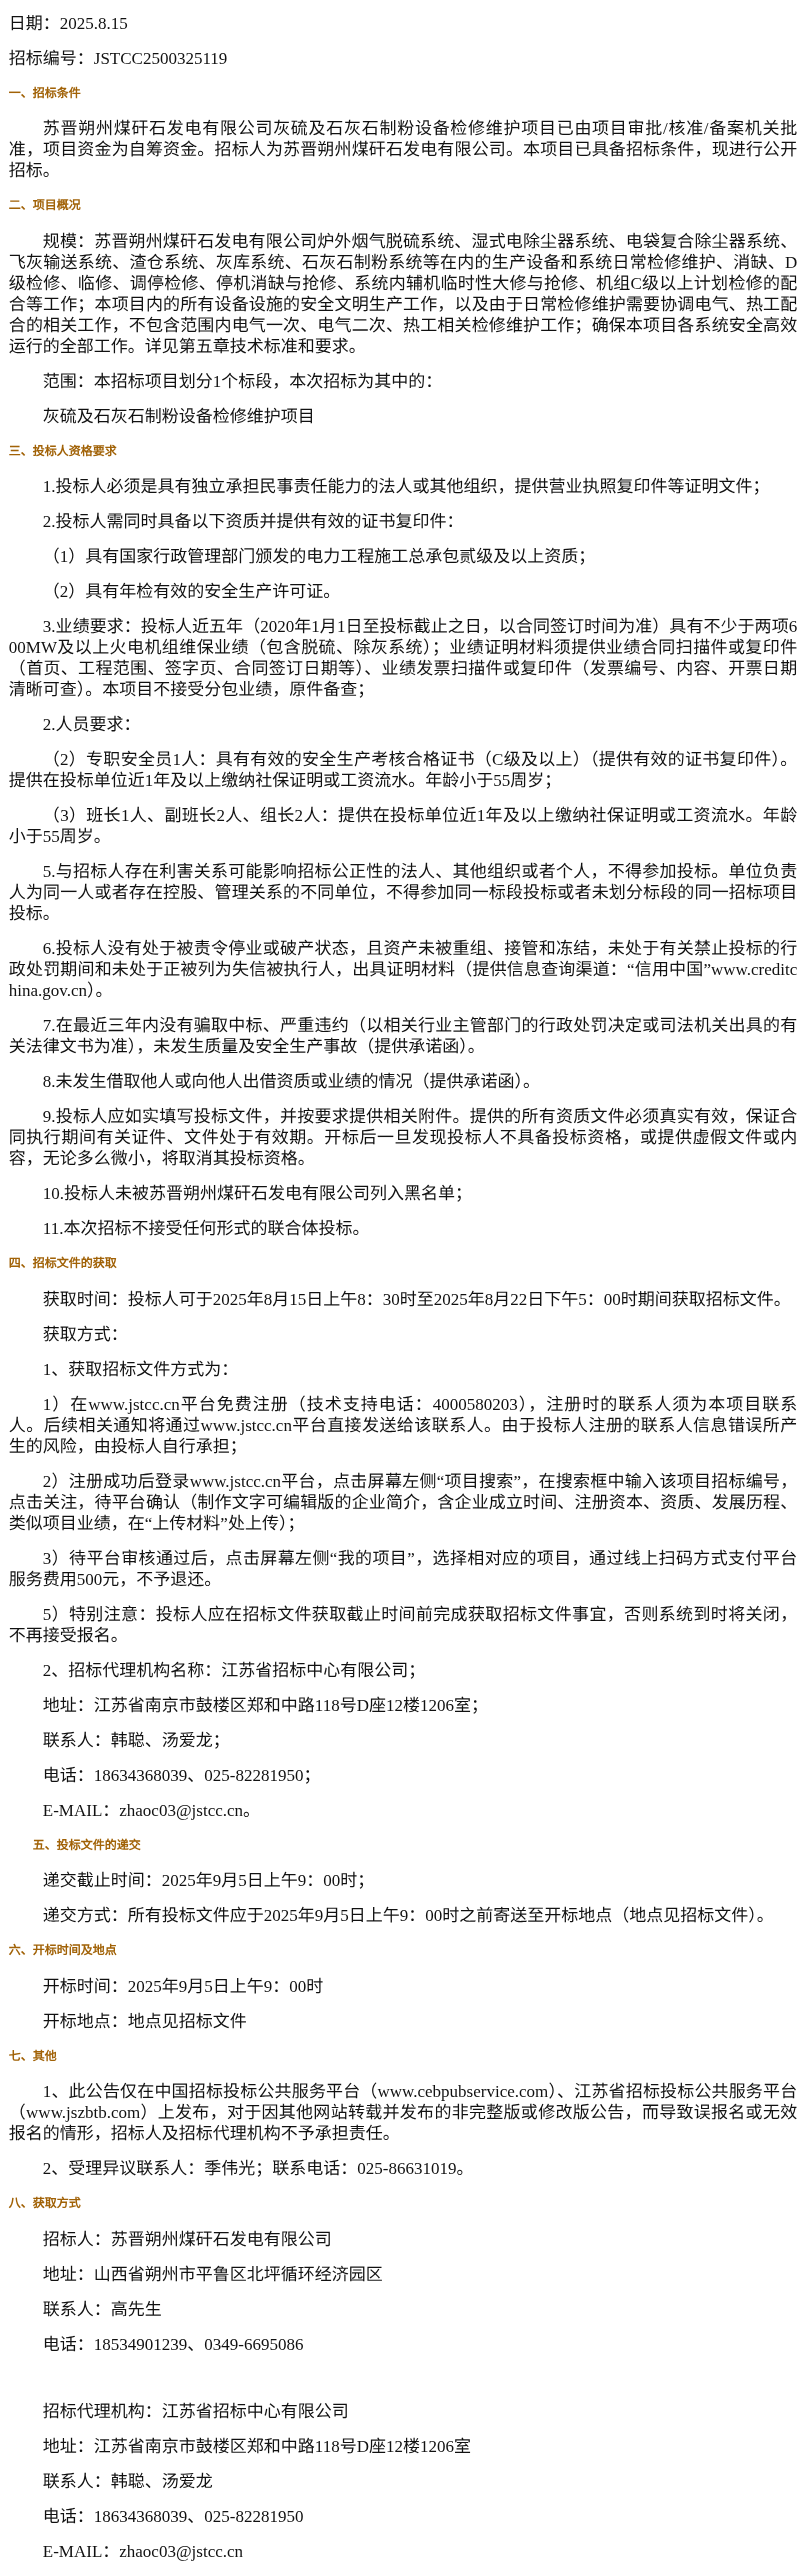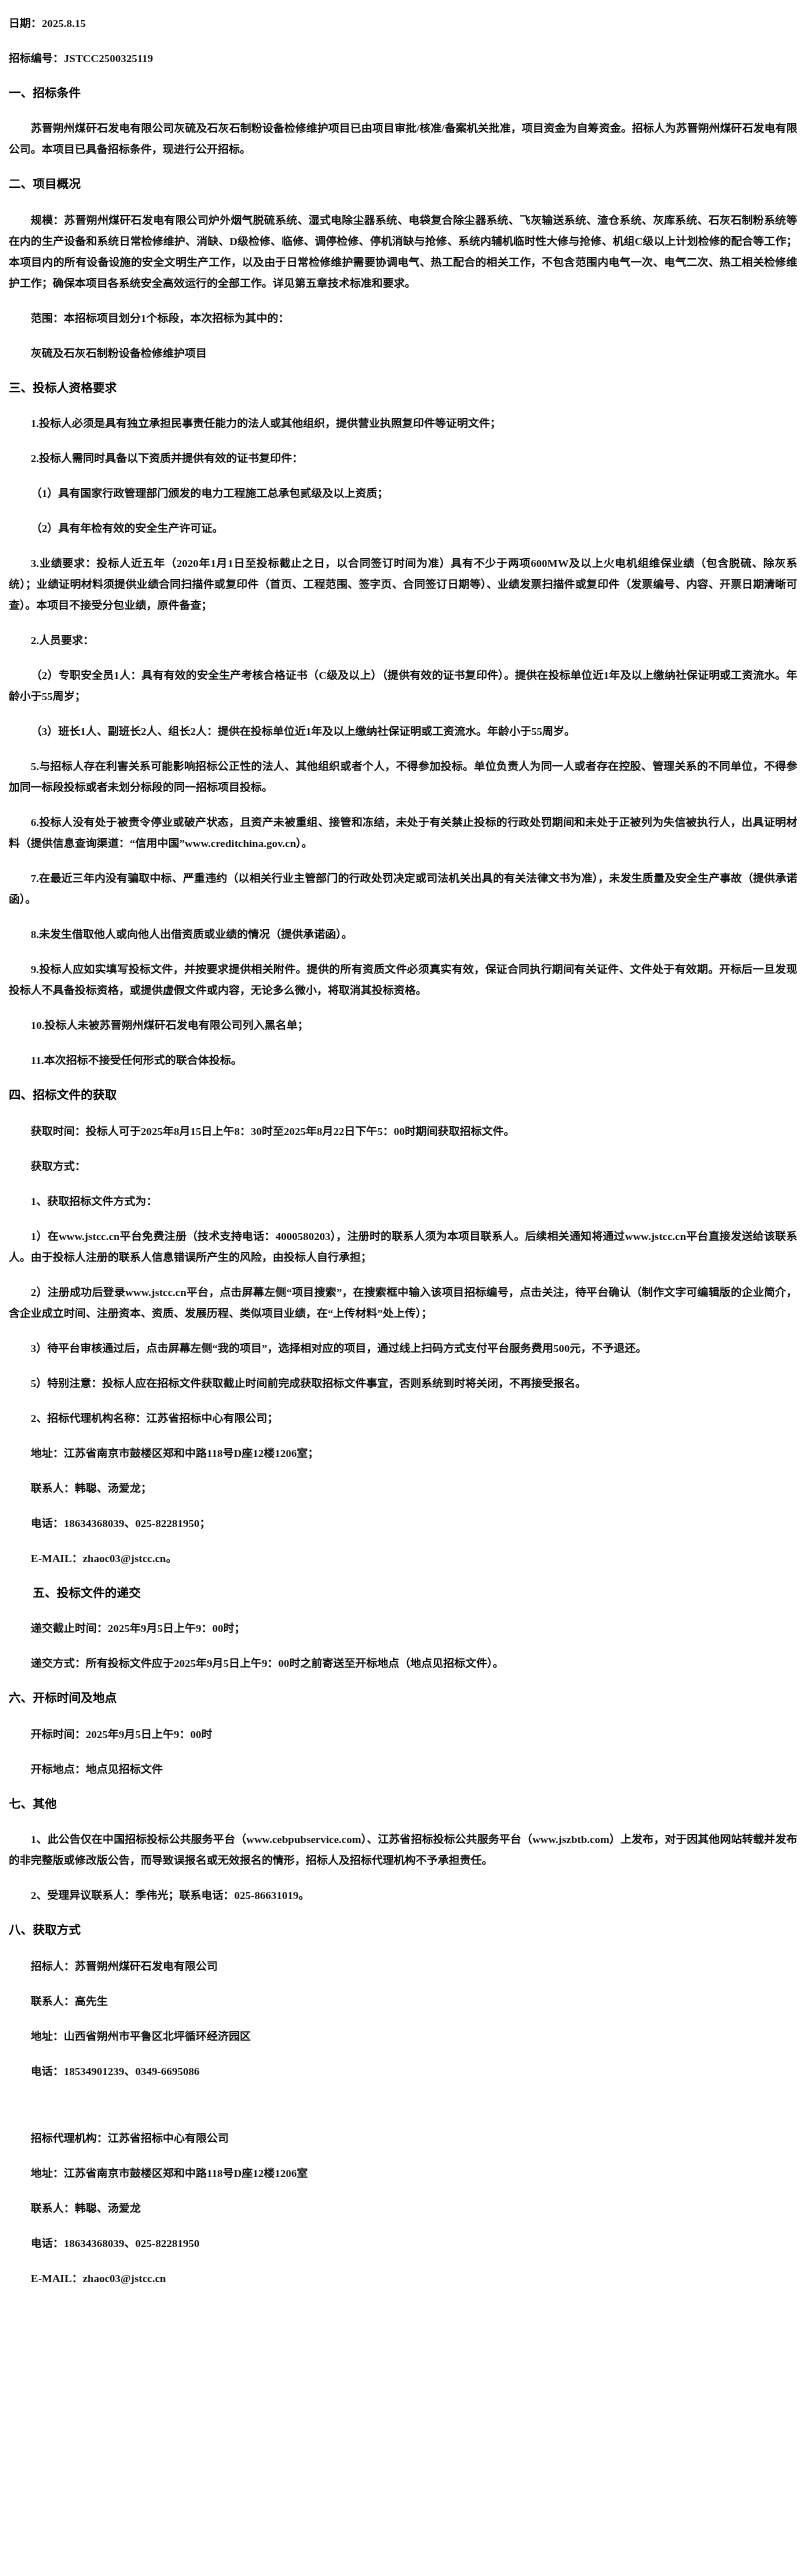--- a/index.html
+++ b/index.html
@@ -7,31 +7,31 @@
     background: #ffffff;
     color: #111111;
     font-family: "Liberation Serif", "DejaVu Serif", serif;
     width: 806px;
     box-sizing: border-box;
     padding: 12.6px 8.8px 17.7px 8.8px;
   }
   .doc { width: 100%; }
   p, h2 {
     margin: 0 0 14px 0;
-    font-size: 11px;
+    font-size: 17px;
     line-height: 21px;
-    font-weight: bold;
+    font-weight: normal;
     text-align: justify;
     word-break: break-all;
   }
   h2.sec-heading {
     font-weight: bold;
     font-size: 12px;
     line-height: 21.5px;
-    color: #000000;
+    color: #a16207;
   }
   .indent { text-indent: 2em; }
   .meta-line { text-indent: 0; }
   .blank-gap { height: 32px; }
 </style>
 </head>
 <body style="background: rgb(255, 255, 255); color: rgb(17, 17, 17);">
 
 <main class="doc">
 
@@ -101,22 +101,22 @@
 
   <section>
     <h2 class="sec-heading">七、其他</h2>
     <p class="indent">1、此公告仅在中国招标投标公共服务平台（www.cebpubservice.com）、江苏省招标投标公共服务平台（www.jszbtb.com）上发布，对于因其他网站转载并发布的非完整版或修改版公告，而导致误报名或无效报名的情形，招标人及招标代理机构不予承担责任。</p>
     <p class="indent">2、受理异议联系人：季伟光；联系电话：025-86631019。</p>
   </section>
 
   <section>
     <h2 class="sec-heading">八、获取方式</h2>
     <p class="indent">招标人：苏晋朔州煤矸石发电有限公司</p>
+    <p class="indent">地址：山西省朔州市平鲁区北坪循环经济园区</p>
     <p class="indent">联系人：高先生</p>
-    <p class="indent">地址：山西省朔州市平鲁区北坪循环经济园区</p>
     <p class="indent">电话：18534901239、0349-6695086</p>
     <div class="blank-gap"></div>
     <p class="indent">招标代理机构：江苏省招标中心有限公司</p>
     <p class="indent">地址：江苏省南京市鼓楼区郑和中路118号D座12楼1206室</p>
     <p class="indent">联系人：韩聪、汤爱龙</p>
     <p class="indent">电话：18634368039、025-82281950</p>
     <p class="indent">E-MAIL：zhaoc03@jstcc.cn</p>
   </section>
 
 </main>

